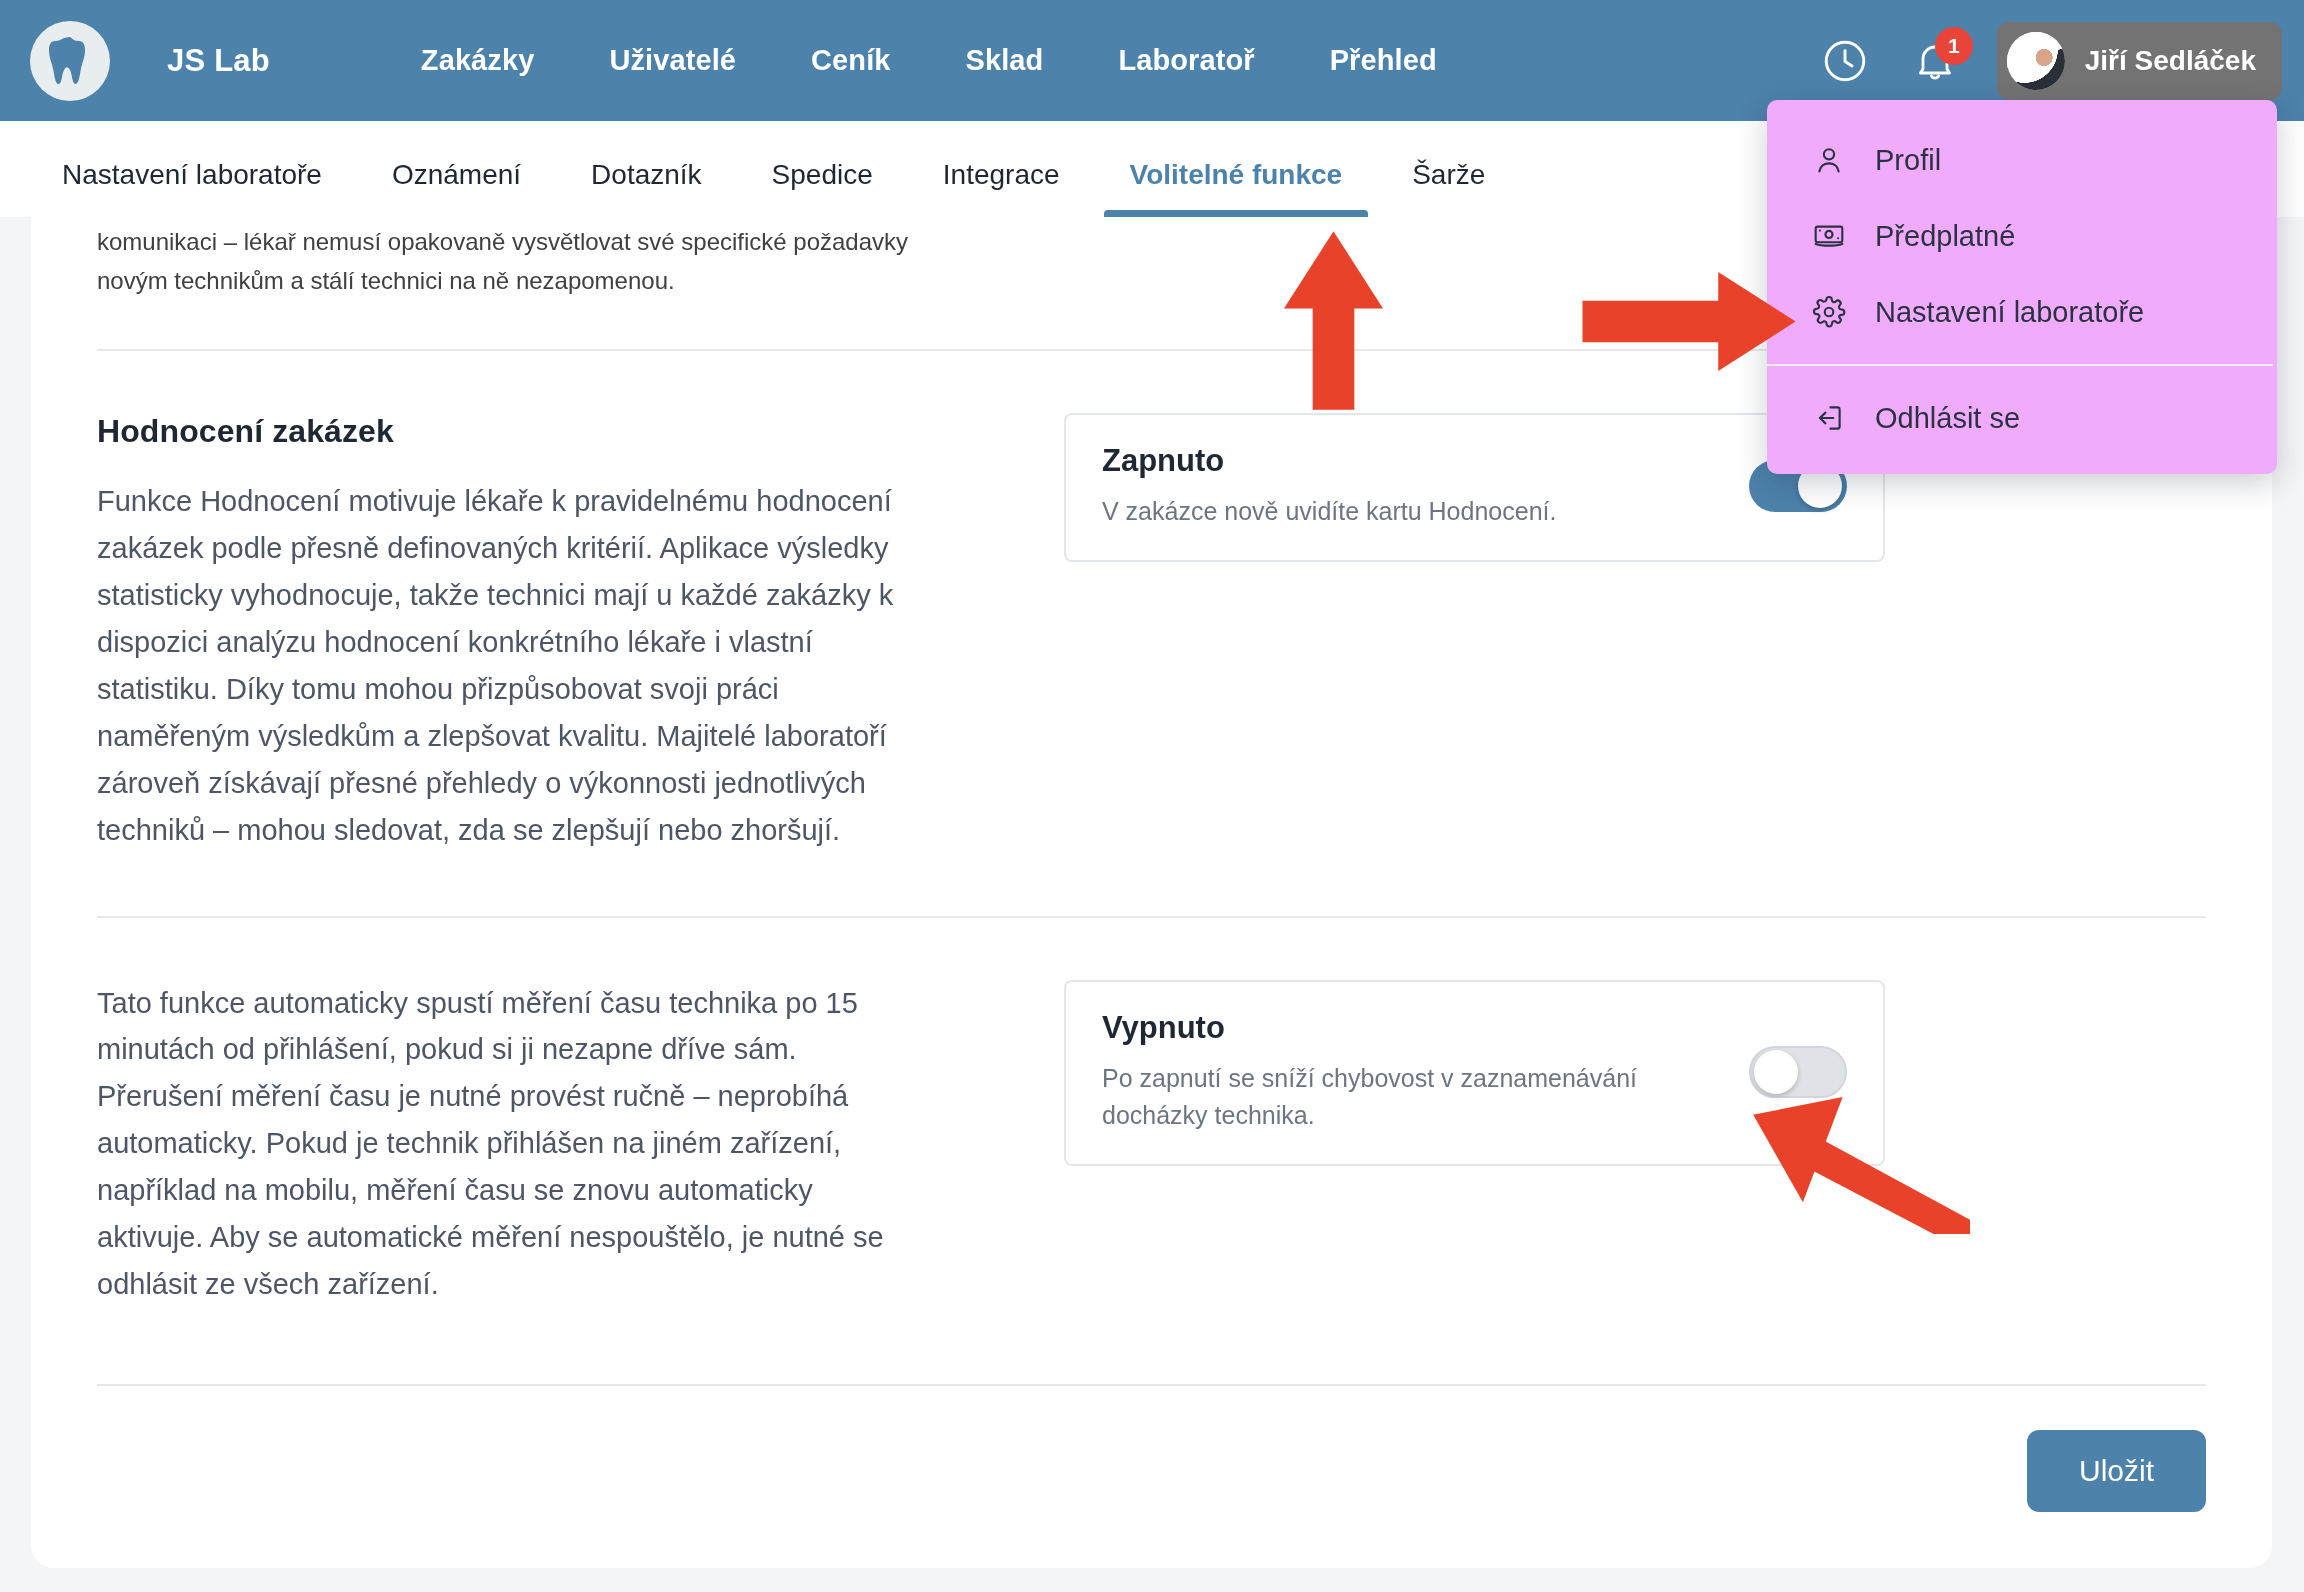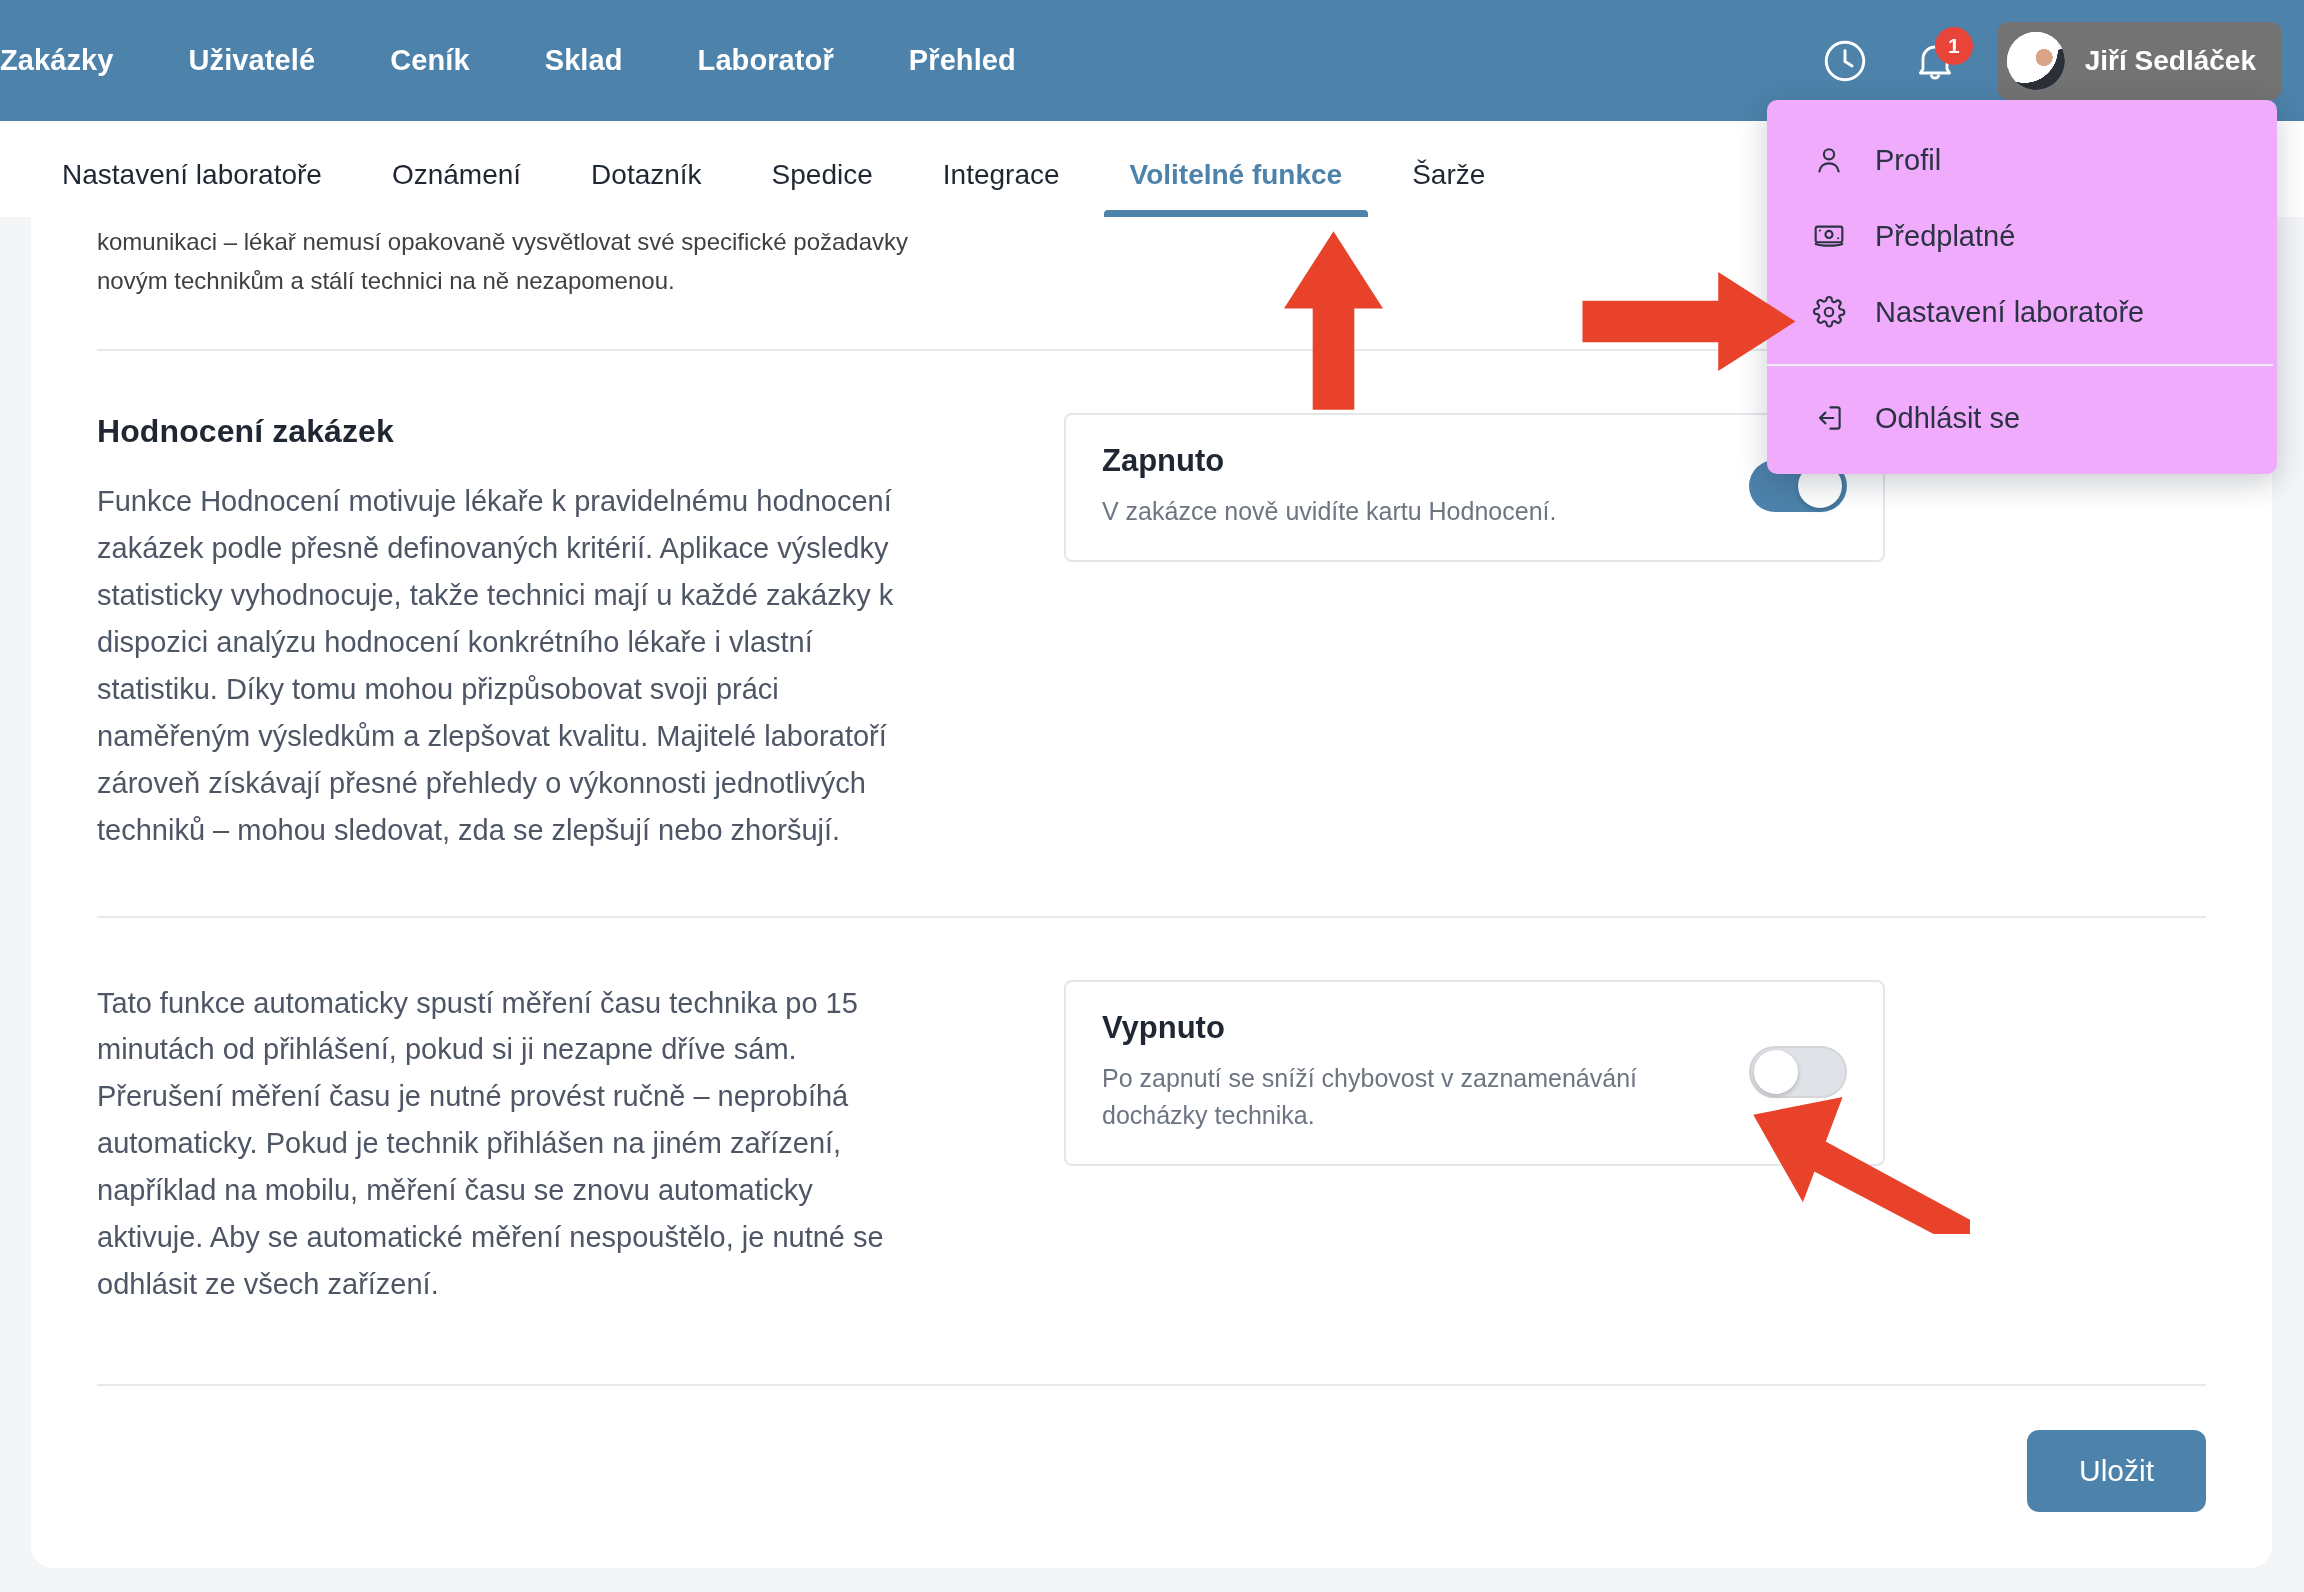--- a/index.html
+++ b/index.html
@@ -23,21 +23,21 @@
   .logo-circle {
     width: 80px; height: 80px; border-radius: 50%;
     background: #e8eef0;
     display: flex; align-items: center; justify-content: center;
   }
   .brand-name {
     color: #ffffff; font-size: 31px; font-weight: 600;
     margin-left: 57px; letter-spacing: 0.2px;
     white-space: nowrap;
   }
-  .mainnav { display: flex; align-items: center; }
+  .mainnav { display: flex; align-items: center; margin-left: 151px; }
   .mainnav .navitem {
     color: #ffffff; font-size: 29px; font-weight: 600;
     margin-right: 75px; white-space: nowrap; cursor: pointer;
     letter-spacing: 0.1px;
   }
   .topbar-right {
     position: absolute; right: 22px; top: 0; height: 121px;
     display: flex; align-items: center;
   }
   .icon-btn {
@@ -176,20 +176,28 @@
   #arrow-up { left: 1279px; top: 231px; }
   #arrow-right { left: 1582px; top: 267px; }
   #arrow-diag { left: 1751px; top: 1085px; }
 </style>
 </head>
 <body>
 
 <div class="page">
 
   <div class="topbar">
+    <div class="brand">
+      <div class="logo-circle">
+        <svg width="44" height="54" viewBox="0 0 44 54" aria-hidden="true">
+          <path d="M22 3C15 3 13 7 7 7 2.5 7 1 11 1 16c0 9 3 12 4.5 21 1 6 2 13 5 13 3.5 0 3-9 5.5-14 1.8-3.6 4.2-3.6 6 0C24.5 41 24 50 27.5 50c3 0 4-7 5-13C34 28 37 25 37 16c0-5-1.5-9-6-9-6 0-8-4-9-4z" fill="#4d82ab"></path>
+        </svg>
+      </div>
+      <div class="brand-name">JS Lab</div>
+    </div>
 
     <div class="mainnav">
       <div class="navitem">Zakázky</div>
       <div class="navitem">Uživatelé</div>
       <div class="navitem">Ceník</div>
       <div class="navitem">Sklad</div>
       <div class="navitem">Laboratoř</div>
       <div class="navitem">Přehled</div>
     </div>
 

